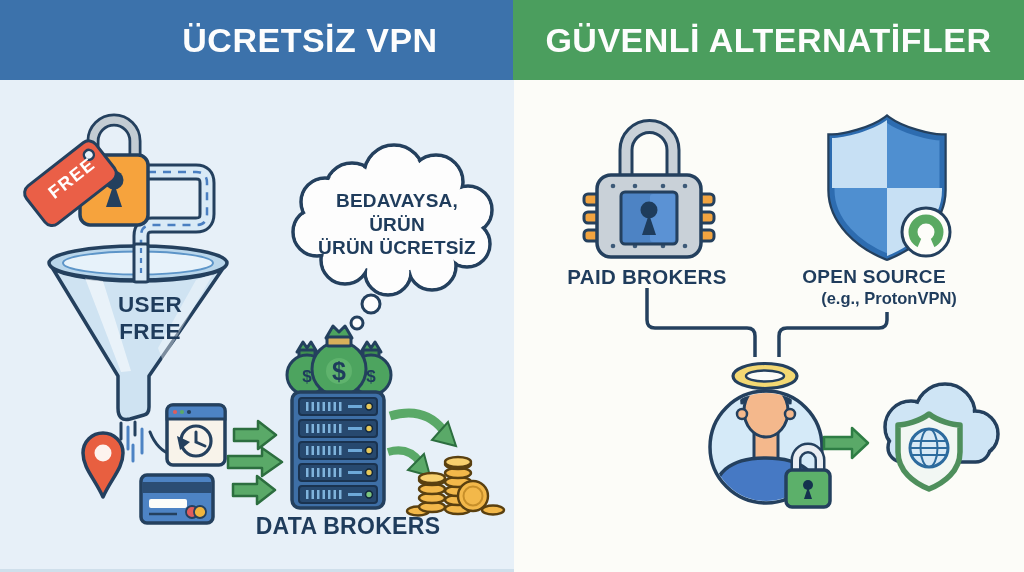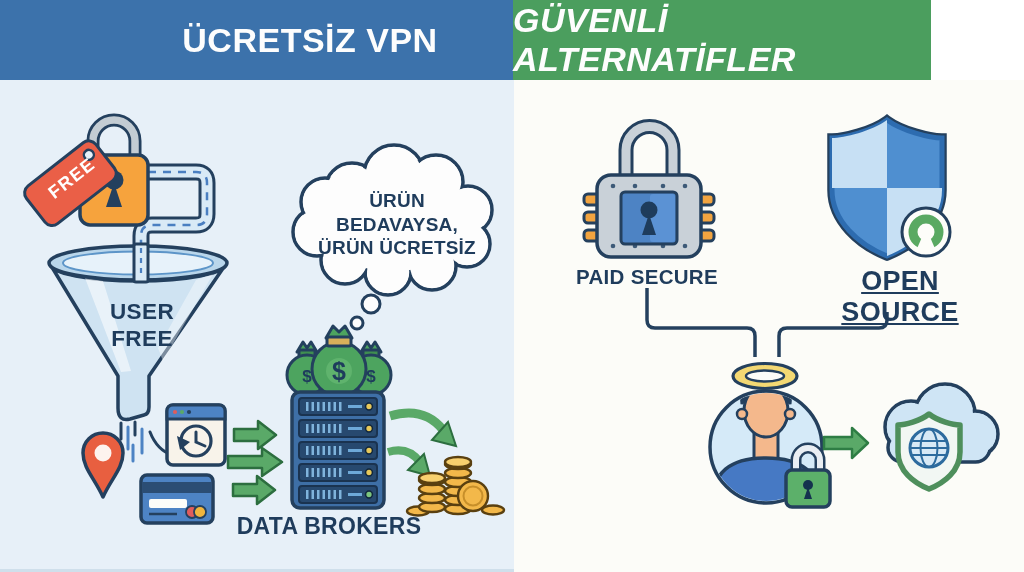--- a/index.html
+++ b/index.html
@@ -1,33 +1,33 @@
 <!DOCTYPE html>
 <html><head>
 <meta charset="utf-8">
 <style>
   html,body{margin:0;padding:0;background:#ffffff;}
   .stage{position:relative;width:1024px;height:572px;overflow:hidden;
          font-family:"Liberation Sans","DejaVu Sans",sans-serif;}
   .hdr{position:absolute;top:0;height:80px;display:flex;align-items:center;justify-content:center;
        color:#fdfdfd;font-size:34px;font-weight:800;letter-spacing:.5px;}
   .hdr-left{left:0;width:620px;background:#3c72ab;}
-  .hdr-right{left:513px;width:418px;background:#4b9e5e;font-style:italic;}
+  .hdr-right{left:513px;width:511px;background:#4b9e5e;}
   .panel{position:absolute;top:80px;height:492px;}
   .panel-left{left:0;width:514px;background:#e7f0f8;border-bottom:3px solid #cfdfeb;box-sizing:border-box;}
   .panel-right{left:514px;width:510px;background:#fcfcf8;}
   .panel svg{position:absolute;left:0;top:0;}
   .lbl{position:absolute;color:#1f3c5c;font-weight:800;text-align:center;line-height:1.15;}
   .free-lbl{left:34px;top:168px;width:76px;font-size:18px;color:#ffffff;letter-spacing:1.5px;
             transform:rotate(-38deg);font-weight:800;}
-  .userdata-lbl{left:84px;top:291px;width:116px;font-size:22.5px;line-height:27px;letter-spacing:.4px;margin-top:7px;}
+  .userdata-lbl{left:92px;top:291px;width:116px;font-size:22.5px;line-height:27px;letter-spacing:.4px;}
   .cloud-lbl{left:305px;top:189px;width:184px;font-size:19px;line-height:23.5px;letter-spacing:.2px;}
-  .brokers-lbl{left:222px;top:513px;width:214px;font-size:23px;letter-spacing:.3px;}
+  .brokers-lbl{left:241px;top:513px;width:214px;font-size:23px;letter-spacing:.3px;}
   .paid-lbl{left:557px;top:265px;width:180px;font-size:20.5px;letter-spacing:.3px;}
-  .opensource-lbl{left:800px;top:266px;width:200px;font-size:27px;letter-spacing:.3px;text-decoration:underline;}
+  .opensource-lbl{left:774px;top:266px;width:200px;font-size:19px;letter-spacing:.3px;}
   .opensource-sub{left:789px;top:289px;width:200px;font-size:16.5px;font-weight:700;}
   .private-lbl{left:654px;top:506px;width:222px;font-size:20.5px;letter-spacing:.3px;}
 </style>
 </head>
 <body>
 
 <div class="stage">
 
   <div class="hdr hdr-left">
     <span>ÜCRETSİZ VPN</span>
@@ -334,23 +334,24 @@
   </div>
 
   <div class="lbl free-lbl">FREE</div>
 
   <div class="lbl userdata-lbl">
     <div>USER</div>
     <div>FREE</div>
   </div>
 
   <div class="lbl cloud-lbl">
+    <div>BEDAVAYSA,</div>
     <div>ÜRÜN</div>
-    <div>BEDAVAYSA,</div>
     <div>ÜRÜN ÜCRETSİZ</div>
   </div>
 
   <div class="lbl brokers-lbl">DATA BROKERS</div>
 
-  <div class="lbl paid-lbl">PAID SECURE</div>
+  <div class="lbl paid-lbl">PAID BROKERS</div>
   <div class="lbl opensource-lbl">OPEN SOURCE</div>
+  <div class="lbl opensource-sub">(e.g., ProtonVPN)</div>
 
 </div>
 
 </body></html>

